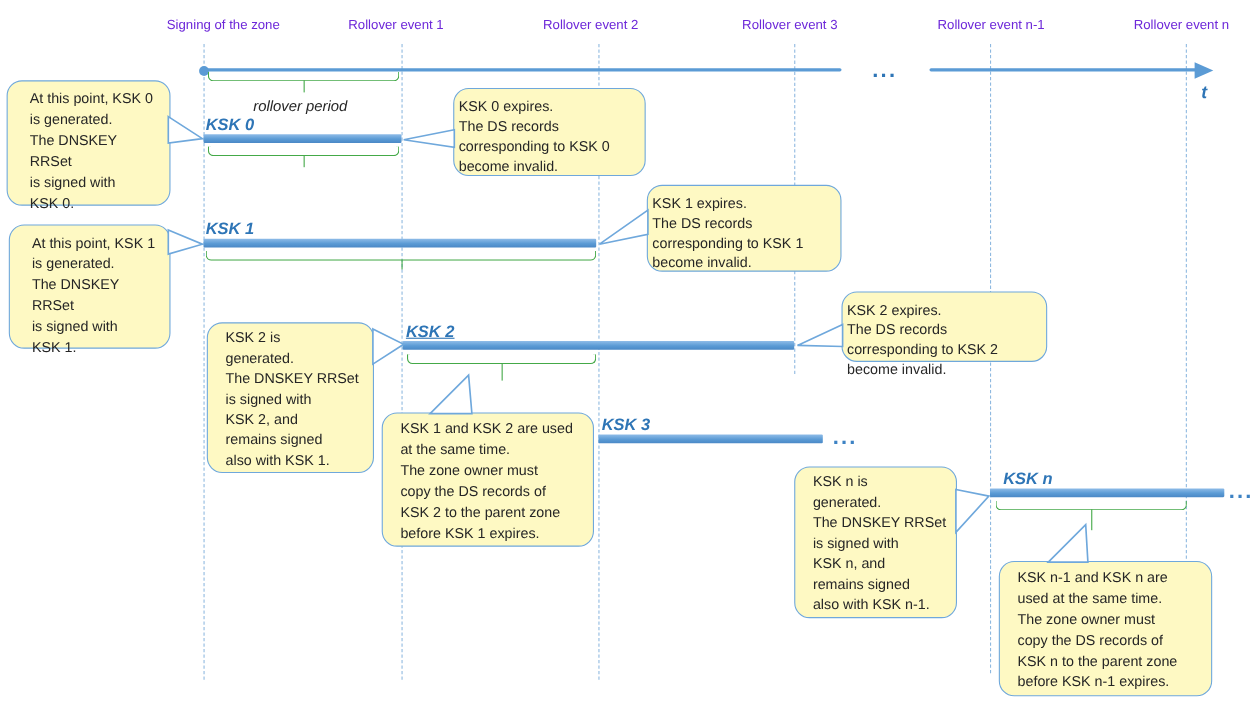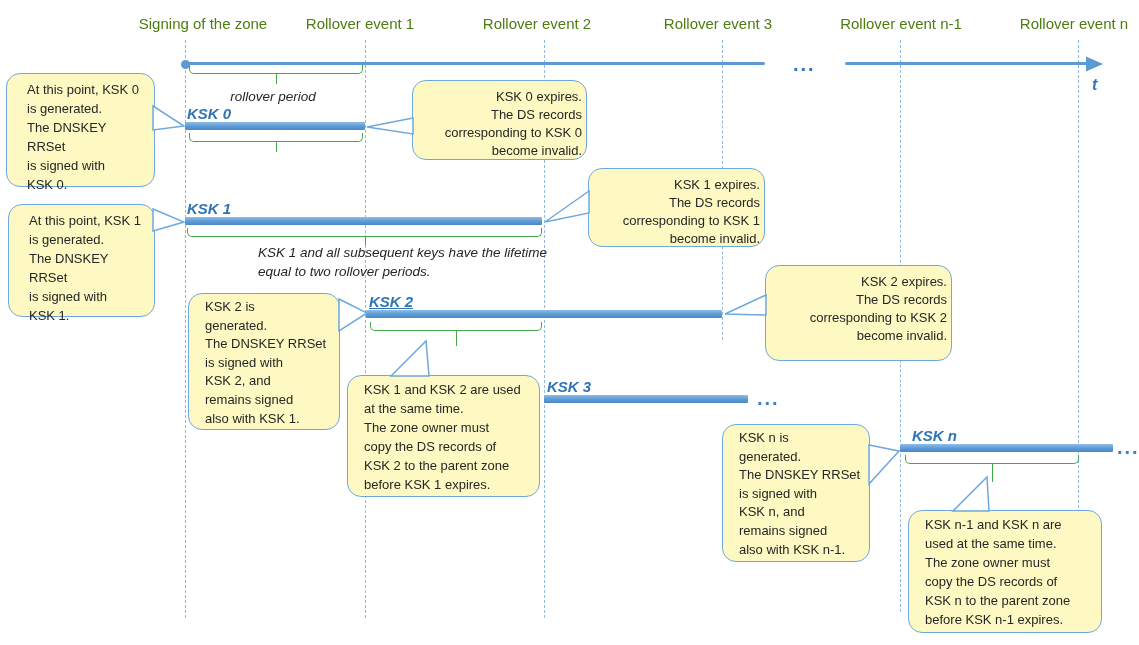--- a/index.html
+++ b/index.html
@@ -2,21 +2,21 @@
 <html><head>
 <meta charset="utf-8">
 <style>
   html,body{margin:0;padding:0;background:#fff;}
   #canvas{
     position:relative;width:1139px;height:645px;background:#ffffff;overflow:hidden;
     font-family:"Liberation Sans", sans-serif;color:#262626;
   }
   .hdr{
     position:absolute;transform:translateX(-50%);white-space:nowrap;
-    font-size:15px;color:#4d7c0f;z-index:1;
+    font-size:12px;color:#6d28d9;z-index:1;
   }
   .vline{
     position:absolute;width:0;border-left:1px dashed #8fb9e0;z-index:0;
   }
   .tl-seg{position:absolute;height:3px;background:#5b9bd5;border-radius:2px;z-index:1;}
   .tl-dot{position:absolute;width:9px;height:9px;border-radius:50%;background:#5b9bd5;z-index:1;}
   .axis-label{position:absolute;font-style:italic;font-weight:bold;font-size:16px;color:#2e75b6;z-index:1;}
   .dots{position:absolute;font-weight:bold;font-size:20px;letter-spacing:2px;color:#3d82c4;line-height:20px;z-index:1;}
   .bar{
     position:absolute;height:8px;z-index:1;border-radius:1px;
@@ -38,21 +38,21 @@
     position:absolute;font-style:italic;font-size:13.5px;line-height:19px;
     color:#262626;white-space:pre-line;z-index:1;
   }
   .note.centered{transform:translateX(-50%);text-align:right;}
   .callout{
     position:absolute;box-sizing:border-box;background:#fef9c3;
     border:1.5px solid #6fa8dc;border-radius:14px;
     font-size:13px;line-height:19px;color:#262626;white-space:pre-line;
     padding:6px 8px 4px 16px;z-index:2;
   }
-  .callout.centered{text-align:right;line-height:18px;padding:7px 4px;}
+  .callout.centered{text-align:left;line-height:18px;padding:7px 4px;}
   .callout.tight{line-height:18.6px;padding-top:4px;}
   #overlay{position:absolute;left:0;top:0;z-index:3;pointer-events:none;}
 </style>
 </head>
 <body>
 
 <div id="canvas">
 
   <div class="hdr" style="left:203px;top:15px;">Signing of the zone</div>
   <div class="hdr" style="left:360px;top:15px;">Rollover event 1</div>
@@ -101,42 +101,40 @@
       <div class="tick" style="height:9px;"></div>
     </div>
   <div class="brace" style="left:370px;top:322px;width:170px;">
       <div class="tick" style="height:16px;"></div>
     </div>
   <div class="brace" style="left:905px;top:455px;width:172px;">
       <div class="tick" style="height:19px;"></div>
     </div>
 
   <div class="note centered" style="left:273px;top:87px;">rollover period</div>
-  <div class="note" style="left:258px;top:243px;">KSK 1 and all subsequent keys have the lifetime
-equal to two rollover periods.</div>
 
   <div class="callout" style="left:6px;top:73px;width:149px;height:114px;padding-left:20px;">At this point, KSK 0
 is generated.
 The DNSKEY RRSet
 is signed with
 KSK  0.</div>
   <div class="callout" style="left:8px;top:204px;width:147px;height:113px;padding-left:20px;">At this point, KSK 1
 is generated.
 The DNSKEY RRSet
 is signed with
 KSK 1.</div>
   <div class="callout centered" style="left:412px;top:80px;width:175px;height:80px;">KSK 0 expires.
 The DS records
 corresponding to KSK 0
 become invalid.</div>
   <div class="callout centered" style="left:588px;top:168px;width:177px;height:79px;">KSK 1 expires.
 The DS records
 corresponding to KSK 1
 become invalid.</div>
-  <div class="callout centered" style="left:765px;top:265px;width:187px;height:96px;">KSK 2 expires.
+  <div class="callout centered" style="left:765px;top:265px;width:187px;height:64px;">KSK 2 expires.
 The DS records
 corresponding to KSK 2
 become invalid.</div>
   <div class="callout tight" style="left:188px;top:293px;width:152px;height:137px;">KSK 2 is
 generated.
 The DNSKEY RRSet
 is signed with
 KSK 2, and
 remains signed
 also with KSK 1.</div>

